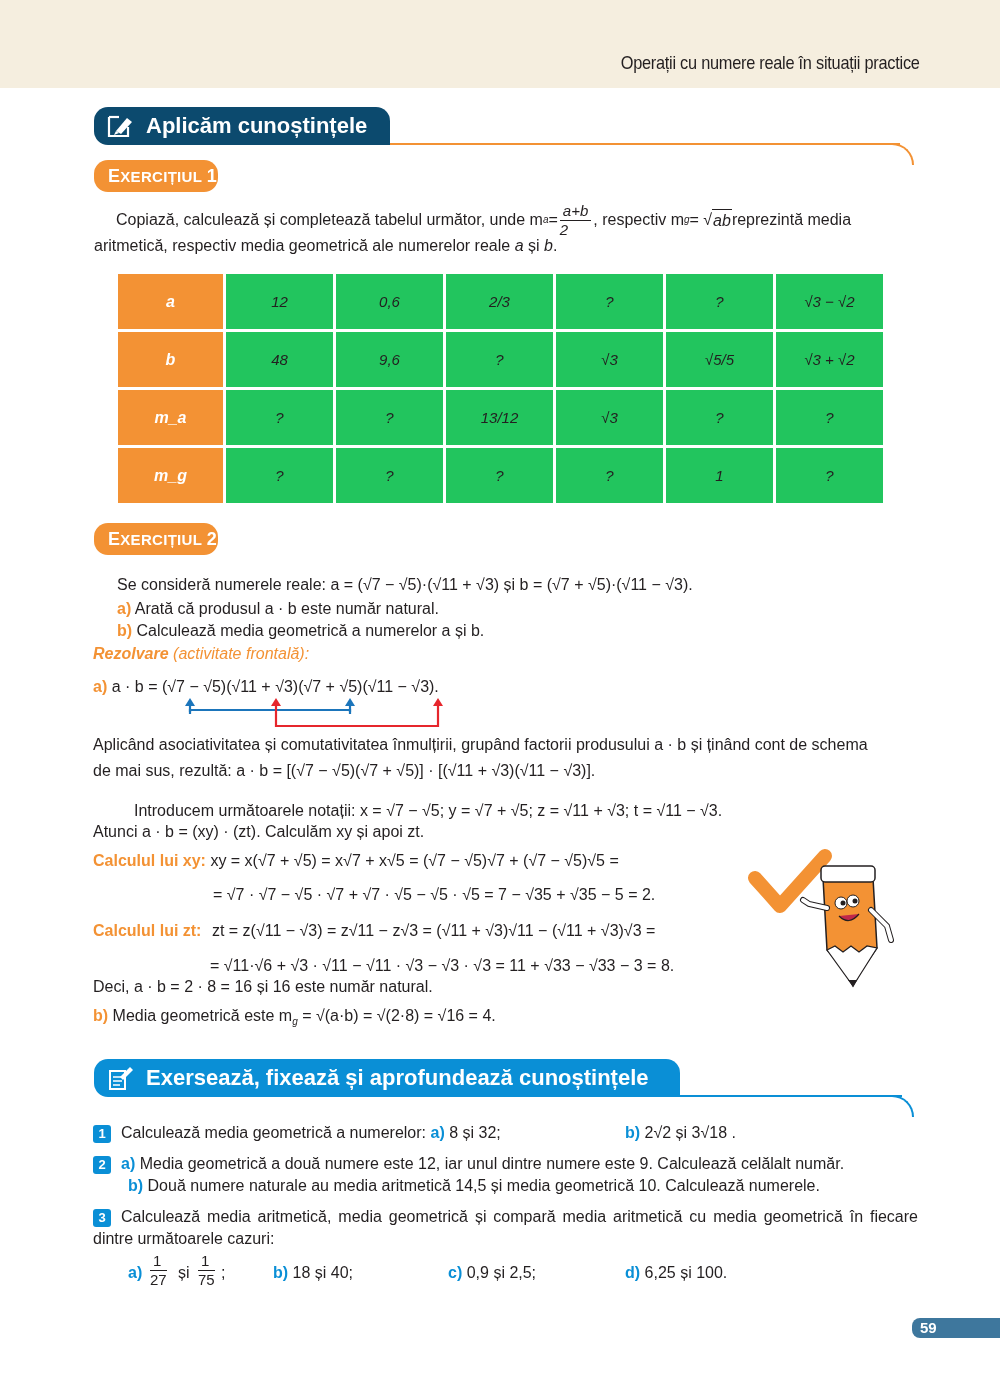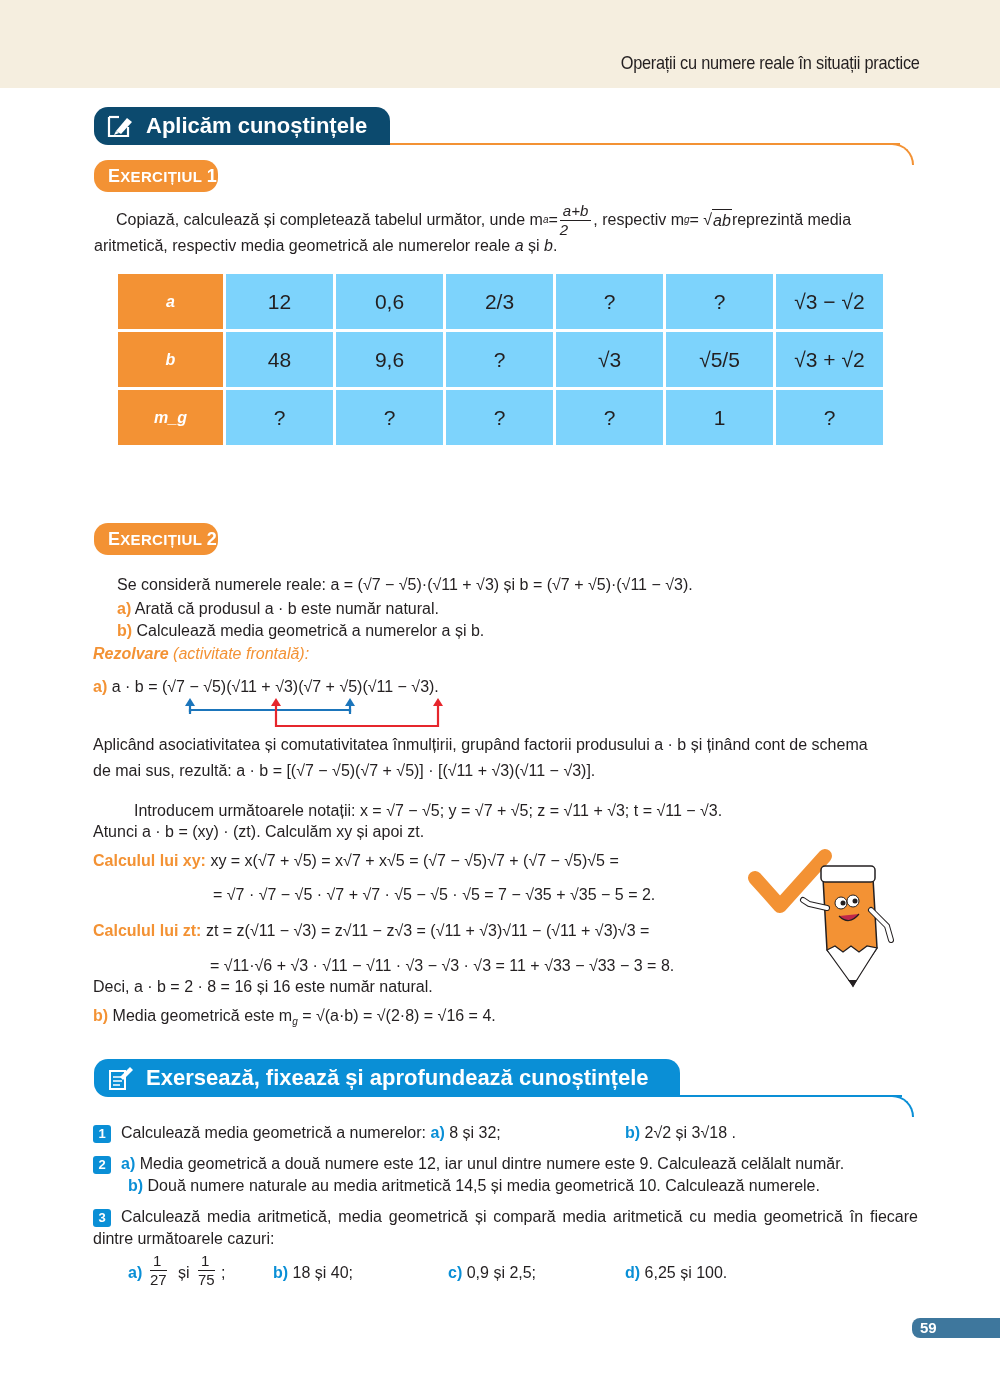--- a/index.html
+++ b/index.html
@@ -25,21 +25,21 @@
   .i { font-style: italic; }
   .or { color: #f39234; font-weight: bold; }
   .orI { color: #f39234; font-style: italic; }
   .bl { color: #0a8fd6; font-weight: bold; }
   .frac { display: inline-flex; flex-direction: column; vertical-align: middle; line-height: 18px; font-size: 15px; margin: 0 2px; }
   .frac .num { border-bottom: 1px solid #231f20; padding: 0 3px; }
   .sub { font-size: 10px; vertical-align: -4px; font-style: italic; }
   .sqrt { border-top: 1px solid #231f20; padding: 0 1px; }
 
   table.ex-table { position: absolute; left: 115px; top: 271px; width: 771px; border-collapse: separate; border-spacing: 3px; }
-  .ex-table td { background: #7dd3fc; text-align: center; font-size: 21px; height: 55px; width: 107px; }
+  .ex-table td { background: #22c55e; text-align: center; font-size: 15px; height: 55px; width: 107px; font-style: italic; }
   .ex-table td.hdr { background: #f39234; color: #fff; font-weight: bold; font-style: italic; width: 105px; font-size: 16px; }
 
   .arrow-svg { position: absolute; left: 180px; top: 696px; }
 
   .pencil-wrap { position: absolute; left: 745px; top: 848px; }
 
   .num-badge { display: inline-block; width: 18px; height: 18px; background: #0a8fd6; color: #fff; font-weight: bold; font-size: 13px; text-align: center; line-height: 18px; border-radius: 3px; margin-right: 10px; }
 
   .page-num { position: absolute; left: 912px; top: 1318px; width: 88px; height: 20px; background: #3e779d; border-radius: 8px 0 0 8px; color: #fff; font-weight: bold; font-size: 15px; padding-left: 8px; line-height: 20px; }
 </style>
@@ -97,20 +97,29 @@
   <tr>
     <td class="hdr">b</td>
     <td>48</td>
     <td>9,6</td>
     <td>?</td>
     <td>√3</td>
     <td>√5/5</td>
     <td>√3 + √2</td>
   </tr>
   <tr>
+    <td class="hdr">m_a</td>
+    <td>?</td>
+    <td>?</td>
+    <td>13/12</td>
+    <td>√3</td>
+    <td>?</td>
+    <td>?</td>
+  </tr>
+  <tr>
     <td class="hdr">m_g</td>
     <td>?</td>
     <td>?</td>
     <td>?</td>
     <td>?</td>
     <td>1</td>
     <td>?</td>
   </tr>
 </tbody>
   </table>
@@ -140,21 +149,21 @@
 <div class="para" style="left:93px; top:734px; width:820px; white-space:nowrap;">
   <div>Aplicând asociativitatea și comutativitatea înmulțirii, grupând factorii produsului a · b și ținând cont de schema</div>
   <div style="margin-top:4px;">de mai sus, rezultă: a · b = [(√7 − √5)(√7 + √5)] · [(√11 + √3)(√11 − √3)].</div>
 </div>
 <div class="para" style="left:93px; top:800px; white-space:nowrap;margin-left:41px;">Introducem următoarele notații: x = √7 − √5;   y = √7 + √5;   z = √11 + √3;   t = √11 − √3.</div>
 <div class="para" style="left:93px; top:821px;">Atunci a · b = (xy) · (zt). Calculăm xy și apoi zt.</div>
 
 <div class="para" style="left:93px; top:850px; white-space:nowrap;"><span class="or">Calculul lui xy:</span> <span>xy = x(√7 + √5) = x√7 + x√5 = (√7 − √5)√7 + (√7 − √5)√5 =</span></div>
 <div class="para" style="left:213px; top:884px; white-space:nowrap;">= √7 · √7 − √5 · √7 + √7 · √5 − √5 · √5 = 7 − √35 + √35 − 5 = 2.</div>
 
-<div class="para" style="left:93px; top:920px; white-space:nowrap;"><span class="or">Calculul lui zt:</span> <span style="">zt = z(√11 − √3) = z√11 − z√3 = (√11 + √3)√11 − (√11 + √3)√3 =</span></div>
+<div class="para" style="left:93px; top:920px; white-space:nowrap;"><span class="or">Calculul lui zt:</span> <span style="margin-left:6px;">zt = z(√11 − √3) = z√11 − z√3 = (√11 + √3)√11 − (√11 + √3)√3 =</span></div>
 <div class="para" style="left:210px; top:955px; white-space:nowrap;">= √11·√6 + √3 · √11 − √11 · √3 − √3 · √3 = 11 + √33 − √33 − 3 = 8.</div>
 <div class="para" style="left:93px; top:976px;">Deci, a · b = 2 · 8 = 16 și 16 este număr natural.</div>
 <div class="para" style="left:93px; top:1005px; white-space:nowrap;"><span class="or">b)</span> <span>Media geometrică este m</span><span class="sub">g</span><span> = √(a·b) = √(2·8) = √16 = 4.</span></div>
 
 <div class="pencil-wrap">
   <svg width="170" height="140" viewBox="0 0 170 140">
     <path d="M10 30 L35 58 L80 8" fill="none" stroke="#f39234" stroke-width="14" stroke-linecap="round" stroke-linejoin="round"></path>
     <g>
       <path d="M78 30 L128 30 L132 100 L118 120 L108 138 L98 120 L82 102 Z" fill="#f39234" stroke="#231f20" stroke-width="1.5"></path>
       <rect x="76" y="18" width="54" height="16" rx="4" fill="#fff" stroke="#231f20" stroke-width="1.5"></rect>

